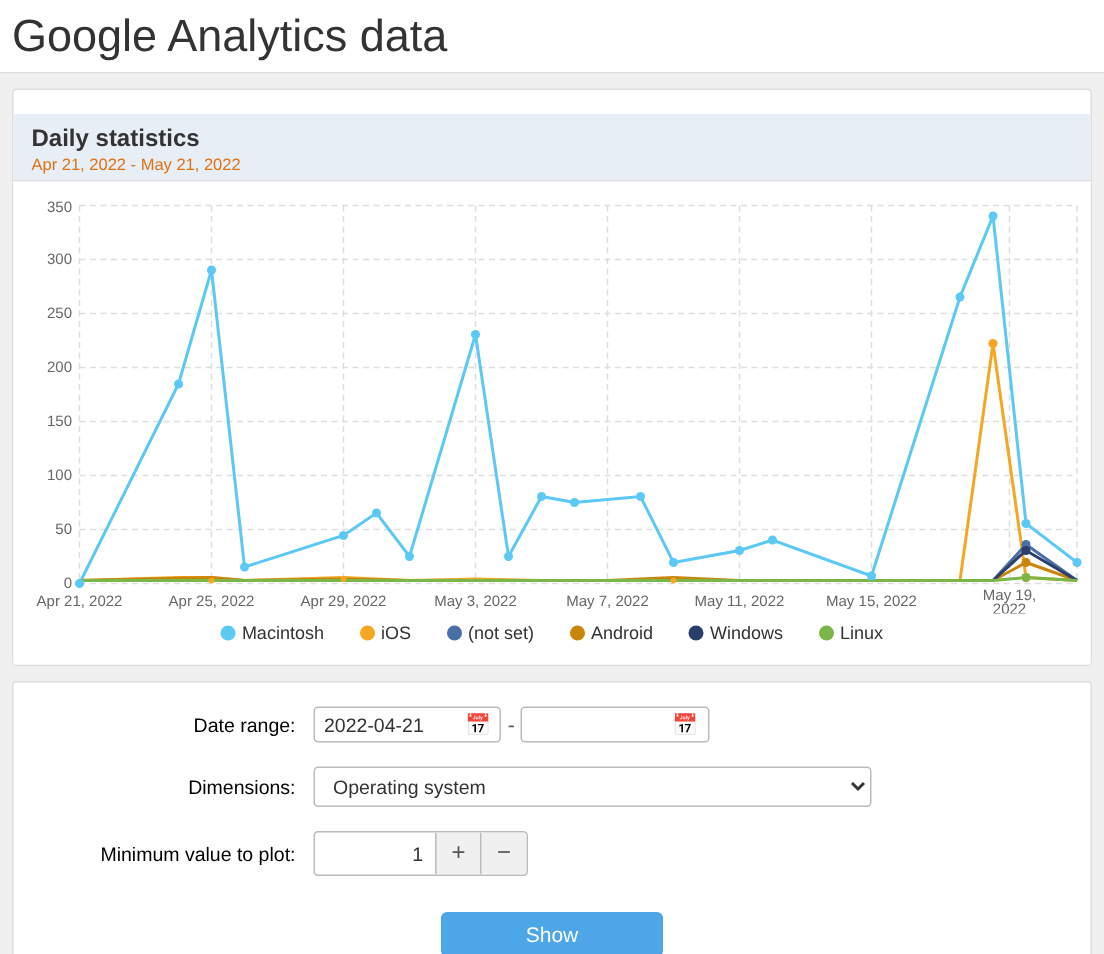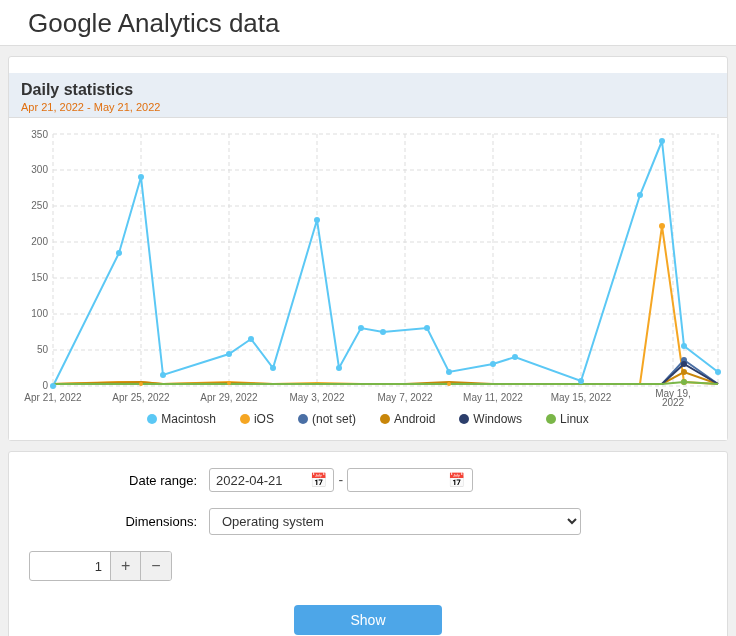--- a/index.html
+++ b/index.html
@@ -5,23 +5,23 @@
     * { box-sizing: border-box; margin: 0; padding: 0; }
     body {
       font-family: Arial, sans-serif;
       font-size: 13px;
       background: #f0f0f0;
       width: 736px;
       min-height: 636px;
       color: #333;
     }
     #page-title {
-      font-size: 26px;
+      font-size: 30px;
       font-weight: normal;
-      padding: 8px 28px 6px;
+      padding: 8px 8px 6px;
       background: #fff;
       border-bottom: 1px solid #ddd;
     }
     .chart-section {
       background: #fff;
       border: 1px solid #ddd;
       margin: 10px 8px;
       border-radius: 3px;
     }
     .chart-header {
@@ -431,20 +431,21 @@
   </div>
 
   <div class="control-row">
     <span class="control-label">Dimensions:</span>
     <select class="dim-select">
       <option>Operating system</option>
     </select>
   </div>
 
   <div class="control-row">
+    <span class="control-label">Minimum value to plot:</span>
     <div class="min-value-controls">
       <input type="text" class="min-value-input" value="1" style="">
       <button class="stepper-btn">+</button>
       <button class="stepper-btn">−</button>
     </div>
   </div>
 
   <div class="show-btn-row">
     <button class="show-btn">Show</button>
   </div>

